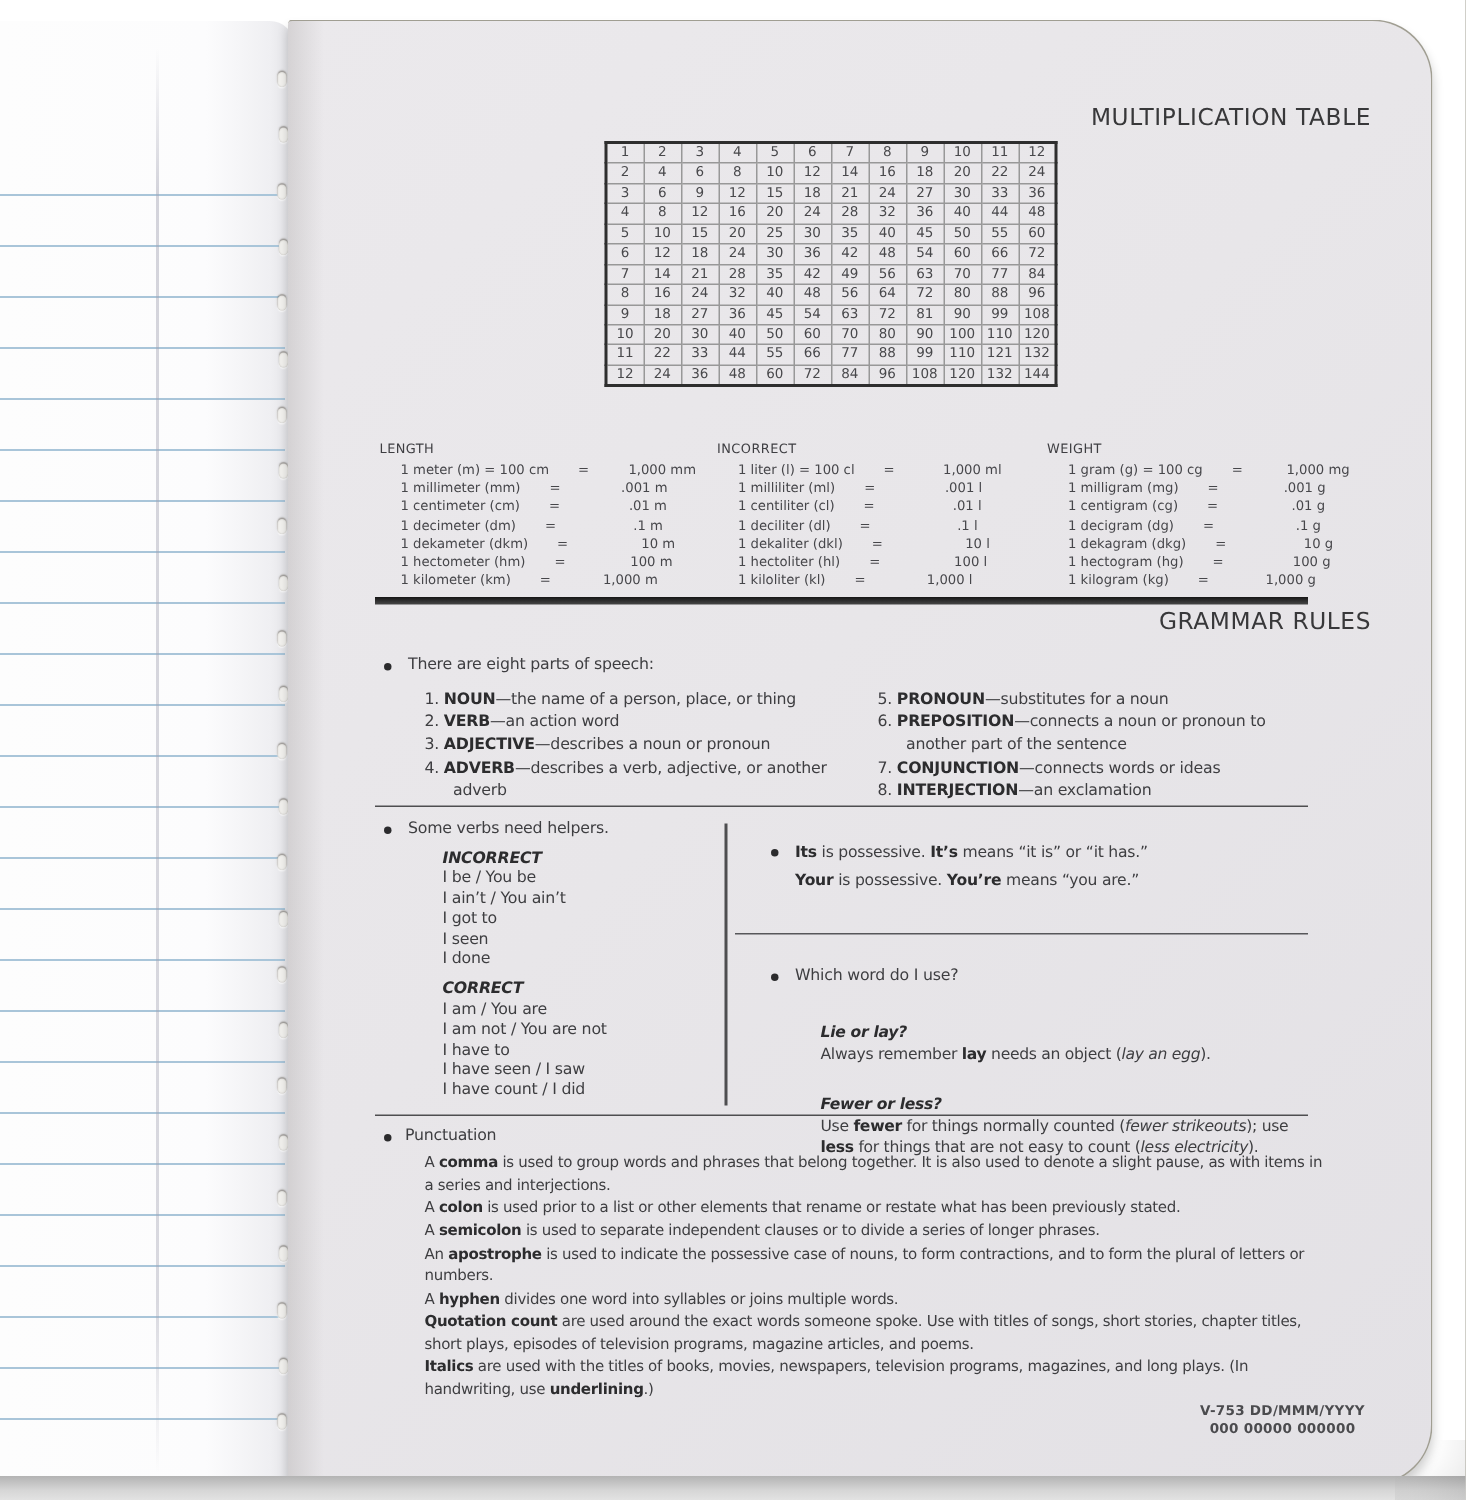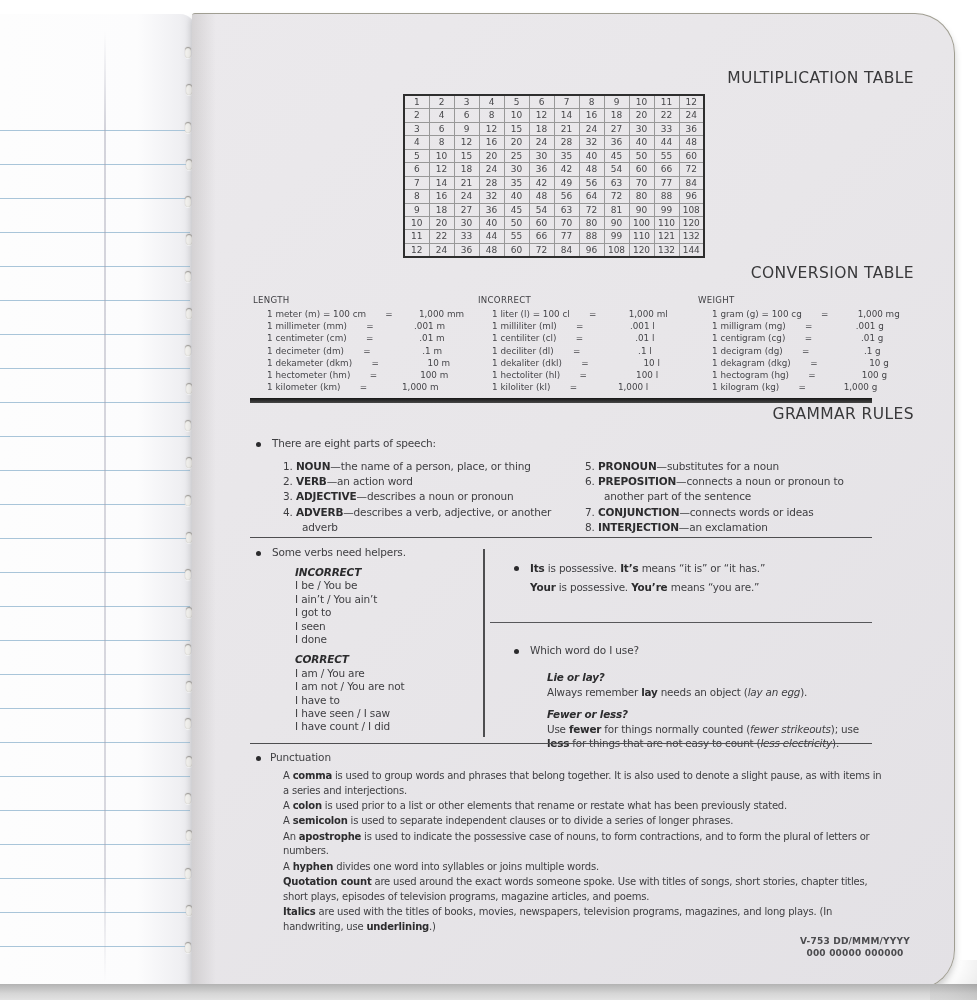--- a/index.html
+++ b/index.html
@@ -82,21 +82,21 @@
   .helpers{position:absolute;left:103px;top:552px;width:186px;
     font-size:10.5px;letter-spacing:-0.15px;line-height:13.4px;color:#3e3e41;}
   .helpers .hdr{font-weight:bold;color:#2c2c2e;font-style:italic;}
   .helpers .gap{height:7px;}
 
   .poss{position:absolute;left:338px;top:545px;width:348px;
     font-size:10.4px;letter-spacing:-0.15px;line-height:18.5px;color:#3e3e41;}
 
   .ww{position:absolute;left:355px;top:648px;width:342px;
     font-size:10.4px;letter-spacing:-0.2px;line-height:14.6px;color:#3e3e41;}
-  .ww .q{margin-top:8px;}
+  .ww .q{margin-top:19px;}
 
   .punct{position:absolute;left:91px;top:755px;width:600px;
     font-size:10px;letter-spacing:-0.2px;line-height:14.8px;color:#3e3e41;}
   .punct p{margin:0 0 0.5px 0;}
 
   .footer-code{position:absolute;left:575px;top:922px;width:176px;text-align:center;
     font-size:9px;font-weight:bold;letter-spacing:0.2px;line-height:11.5px;color:#4b4b4e;}
 </style>
 </head>
 <body>
@@ -304,21 +304,20 @@
           <td>84</td>
           <td>96</td>
           <td>108</td>
           <td>120</td>
           <td>132</td>
           <td>144</td>
         </tr>
       </tbody>
   </table>
 
-  <div class="sec-title" id="conv-title">CONVERSION TABLE</div>
 
   <div class="conv-col" id="conv-0">
       <div class="conv-header">LENGTH</div>
       <div class="conv-row">
         <span class="name">1 meter (m) = 100 cm</span>
         <span class="eq">=</span>
         <span class="val">1,000 mm</span>
       </div>
       <div class="conv-row">
         <span class="name">1 millimeter (mm)</span>

